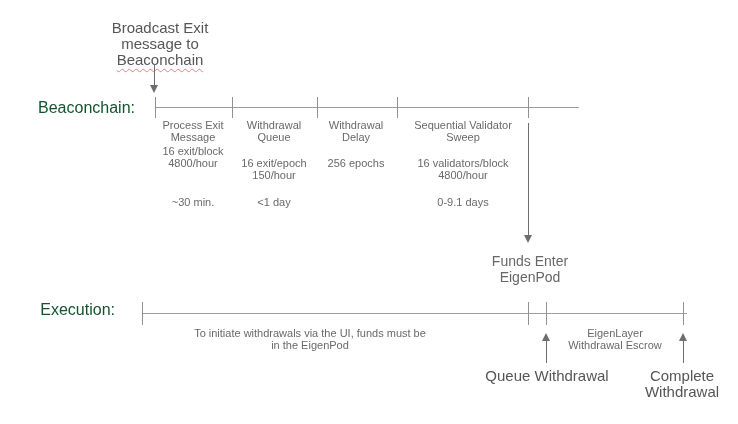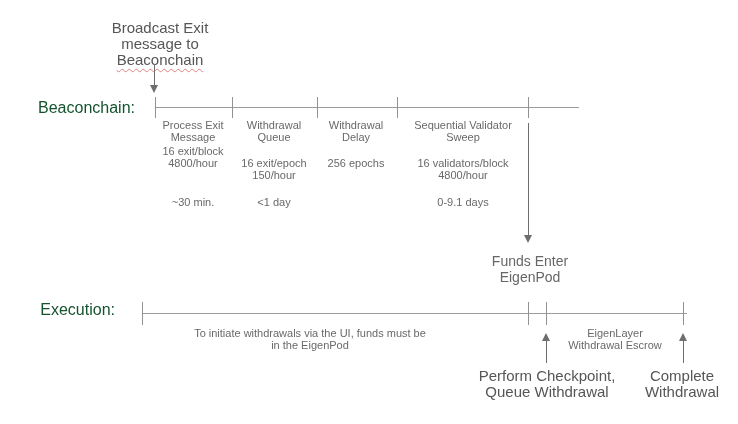--- a/index.html
+++ b/index.html
@@ -117,21 +117,20 @@
     <span class="ln">Withdrawal Escrow</span>
   </div>
 
   <div class="ah-up" style="left:542px;top:333px;"></div>
   <div class="vline" style="left:546px;top:340px;height:23px;"></div>
 
   <div class="ah-up" style="left:679px;top:333px;"></div>
   <div class="vline" style="left:683px;top:340px;height:23px;"></div>
 
   <div class="txt big" style="left:457px;top:368px;width:180px;font-size:15px;line-height:16px;">
-    <span class="ln">Perform Checkpoint,</span>
     <span class="ln">Queue Withdrawal</span>
   </div>
 
   <div class="txt big" style="left:612px;top:368px;width:140px;font-size:15px;line-height:16px;">
     <span class="ln">Complete</span>
     <span class="ln">Withdrawal</span>
   </div>
 
 </div>
 

